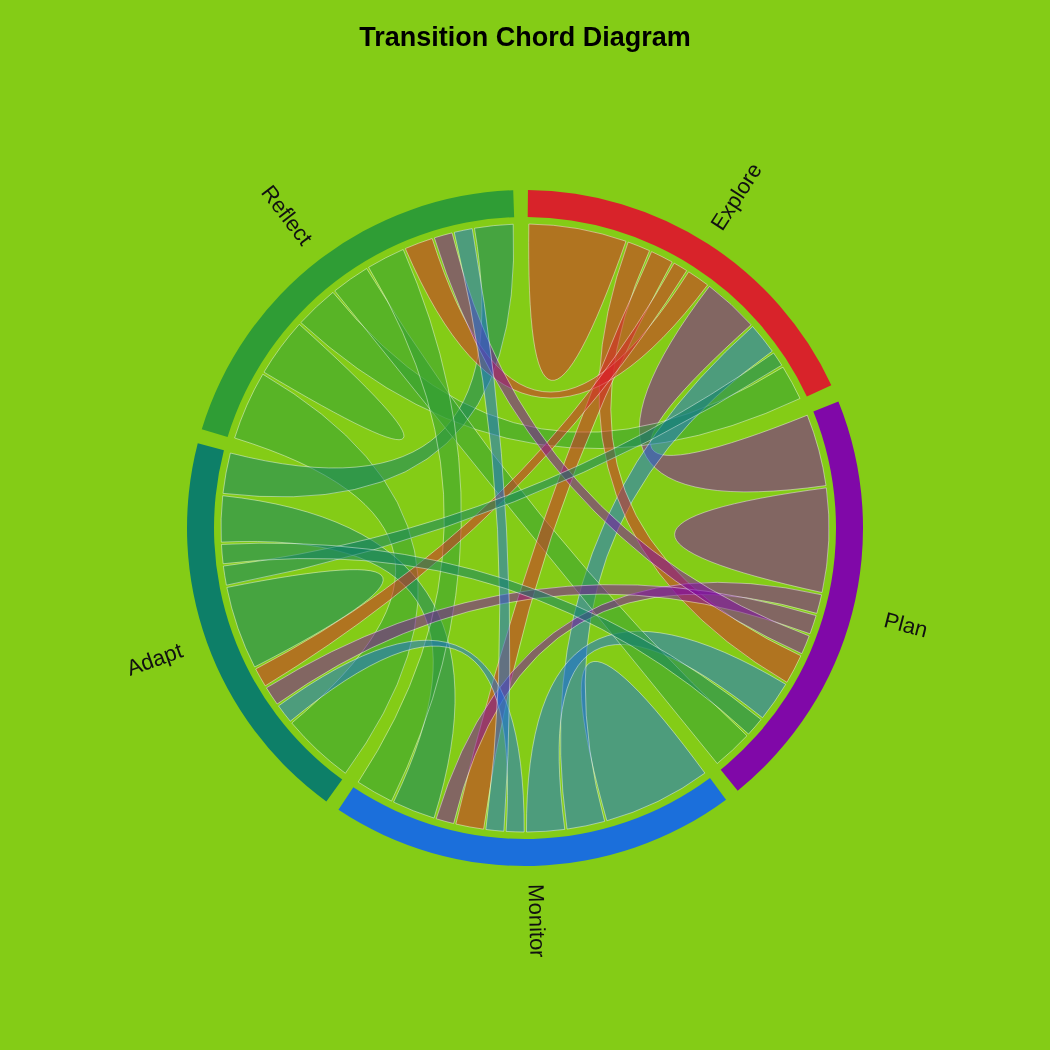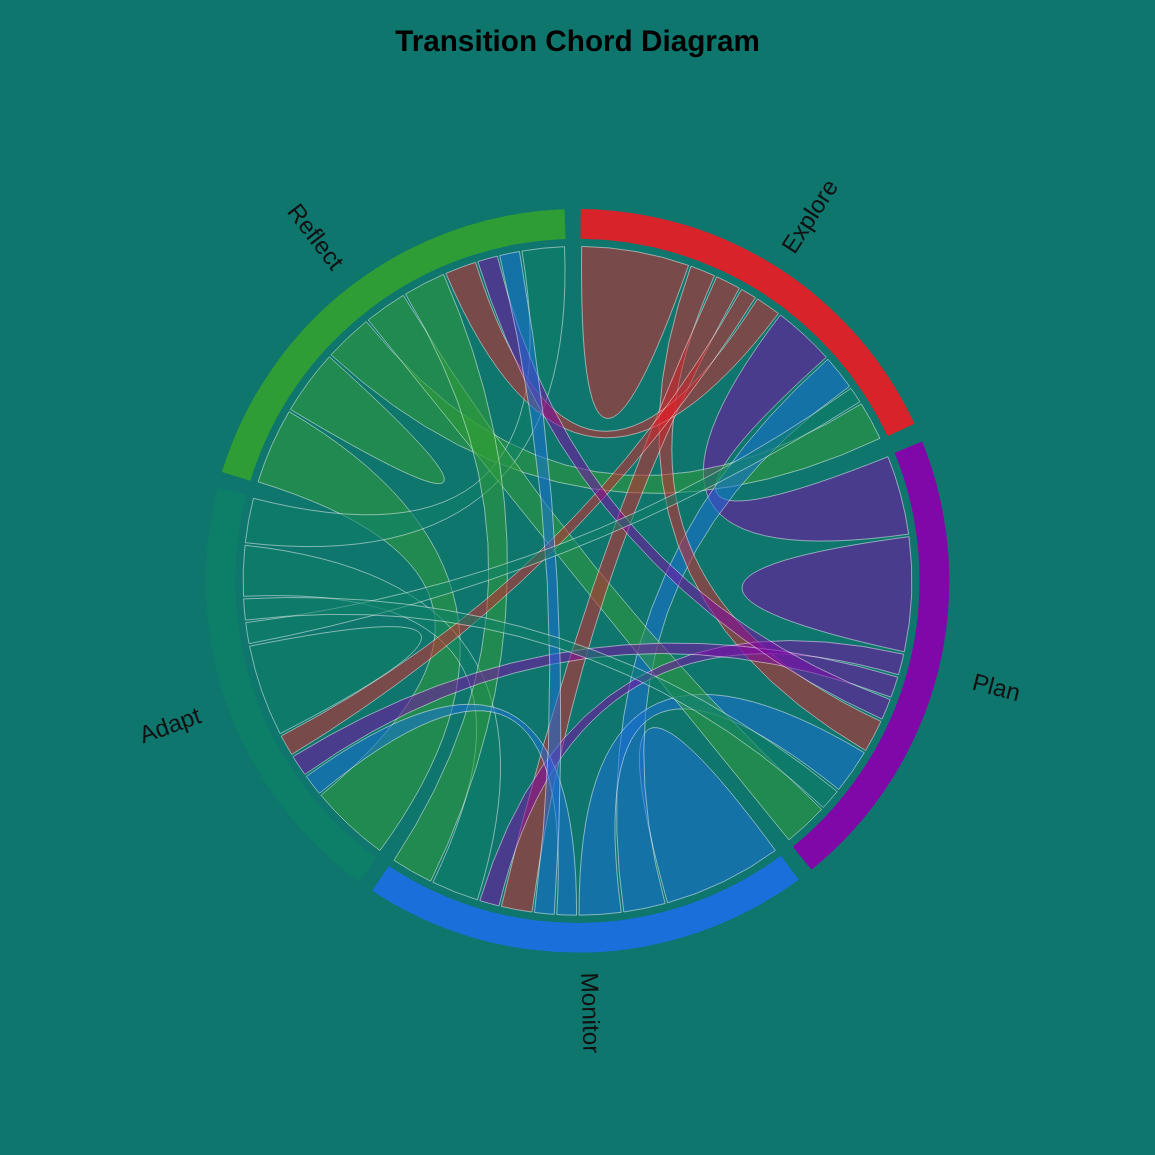--- a/index.html
+++ b/index.html
@@ -8,21 +8,21 @@
     background: #ffffff;
     width: 1050px;
     height: 1050px;
     overflow: hidden;
     font-family: "Liberation Sans", sans-serif;
   }
   #stage {
     position: relative;
     width: 1050px;
     height: 1050px;
-    background: #0f766e;
+    background: #84cc16;
     text-align: right;
   }
   svg { display: block; }
   .chart-title {
     font-family: "Liberation Sans", sans-serif;
     font-size: 27px;
     font-weight: bold;
     fill: #000000;
   }
   .node-label {

